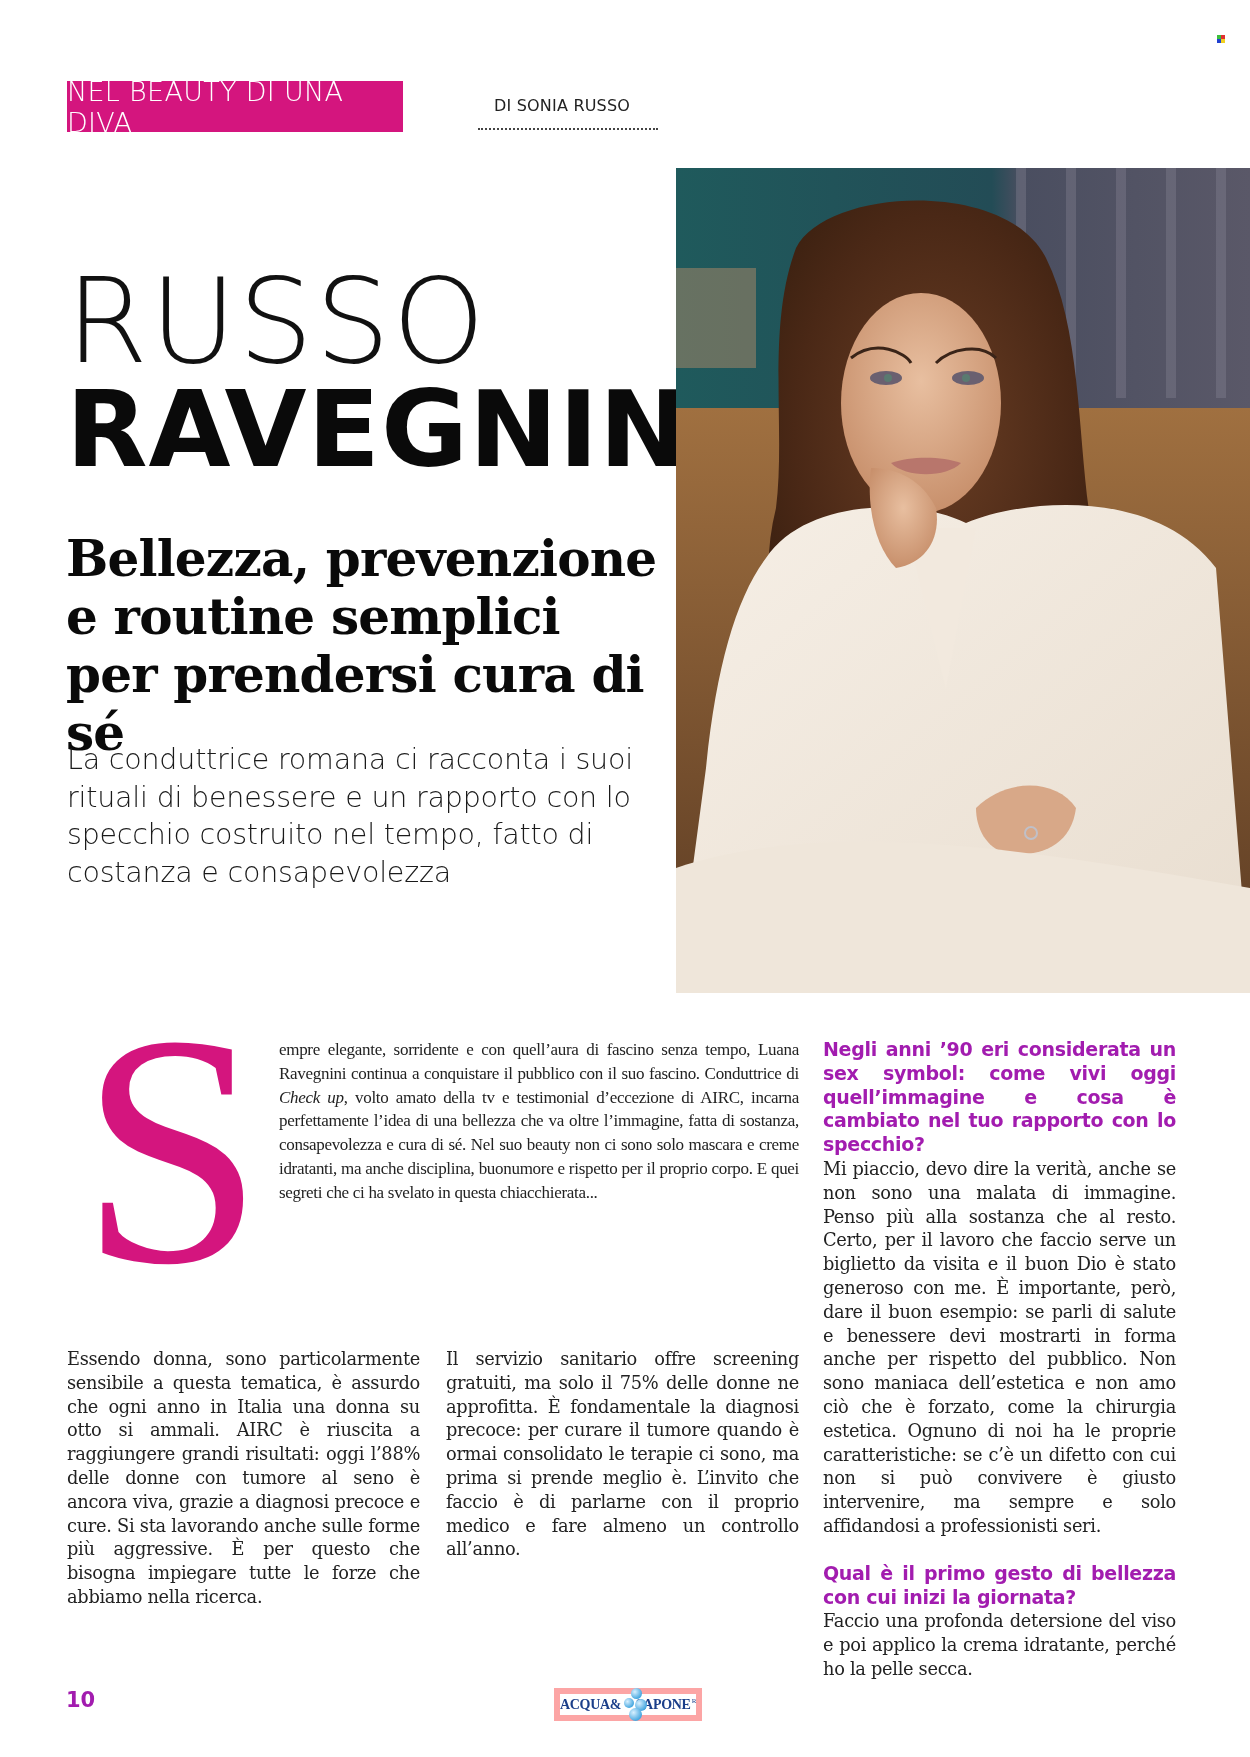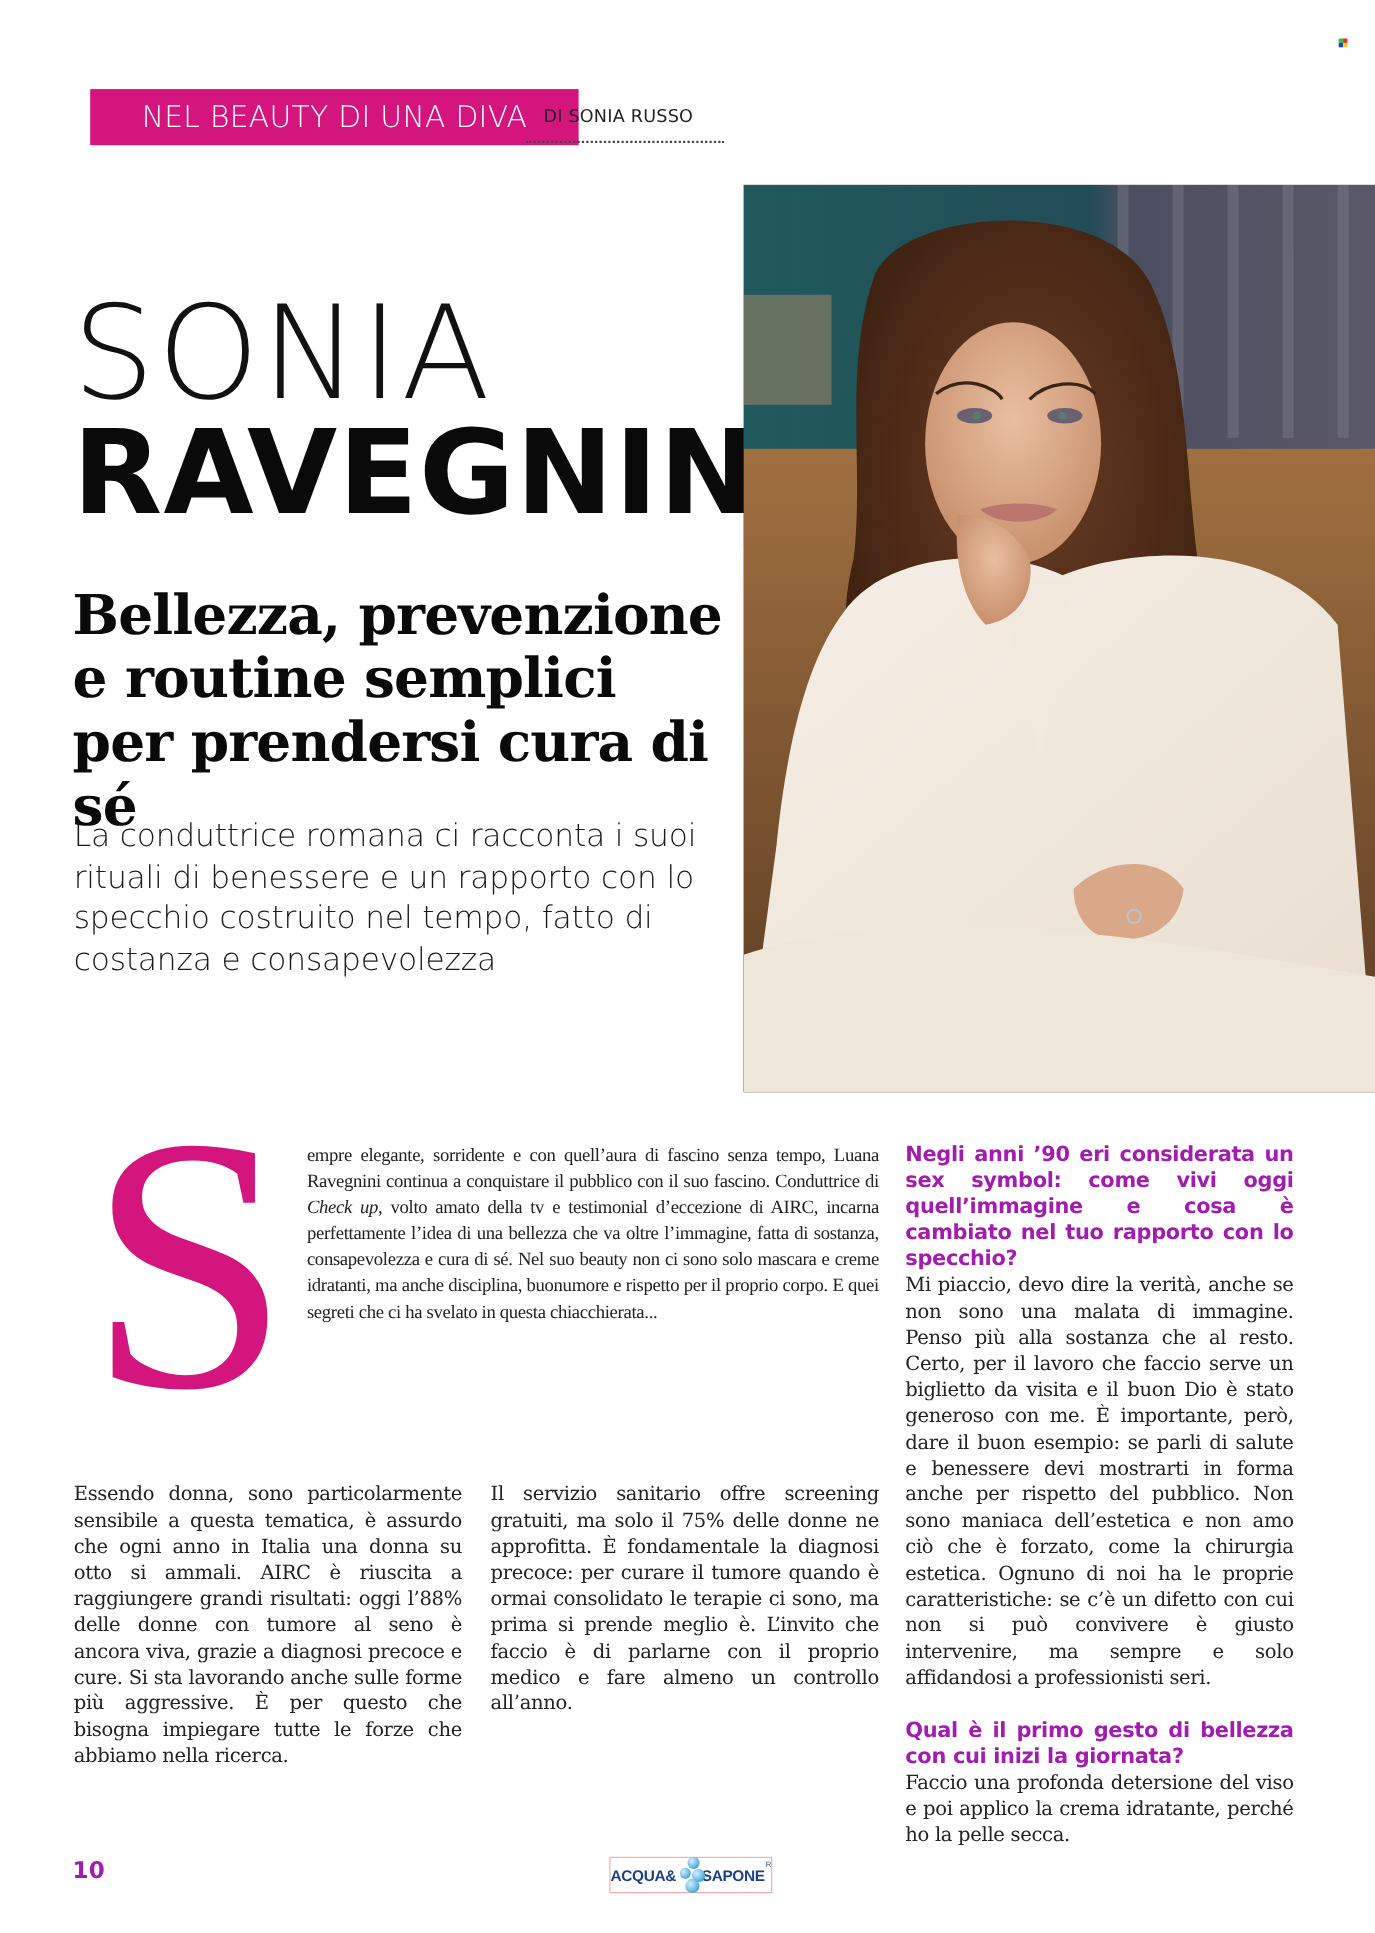--- a/index.html
+++ b/index.html
@@ -2,21 +2,21 @@
 <html><head>
 <meta charset="utf-8">
 <style>
   * { box-sizing: border-box; margin: 0; padding: 0; }
   html, body { width: 1250px; height: 1757px; background: #ffffff; overflow: hidden; }
   body { position: relative; font-family: "DejaVu Sans", sans-serif; color: #1a1a1a; }
 
   .corner-mark { position: absolute; left: 1217px; top: 35px; width: 8px; height: 8px; display: grid; grid-template-columns: 4px 4px; grid-template-rows: 4px 4px; }
   .corner-mark span { display: block; }
 
-  .section-tag { position: absolute; left: 82px; top: 81px; width: 444px; height: 51px; background: #d4157e; color: #fff; font-family: "DejaVu Sans", sans-serif; font-size: 27px; letter-spacing: 0.3px; display: flex; align-items: center; justify-content: center; font-weight: 300; }
+  .section-tag { position: absolute; left: 67px; top: 81px; width: 336px; height: 51px; background: #d4157e; color: #fff; font-family: "DejaVu Sans", sans-serif; font-size: 27px; letter-spacing: 0.3px; display: flex; align-items: center; justify-content: center; font-weight: 300; }
   .byline { position: absolute; left: 494px; top: 96px; font-size: 16px; color: #222; letter-spacing: 0.2px; }
   .byline-dots { position: absolute; left: 478px; top: 128px; width: 180px; border-bottom: 2px dotted #444; }
 
   .title-line1 { position: absolute; left: 66px; top: 262px; font-family: "DejaVu Sans", sans-serif; font-weight: 200; font-size: 118px; line-height: 1; letter-spacing: 2px; color: #111; -webkit-text-stroke: 0; font-stretch: condensed; }
   .title-line2 { position: absolute; left: 66px; top: 377px; font-family: "DejaVu Sans", sans-serif; font-weight: 700; font-size: 106px; line-height: 1; letter-spacing: 1px; color: #0a0a0a; }
 
   .subtitle { position: absolute; left: 66px; top: 530px; width: 600px; font-family: "DejaVu Serif", serif; font-weight: 700; font-size: 50px; line-height: 58px; color: #0a0a0a; letter-spacing: -0.8px; }
 
   .lead { position: absolute; left: 67px; top: 741px; width: 590px; font-family: "DejaVu Sans", sans-serif; font-size: 28.5px; line-height: 37.5px; color: #1a1a1a; font-weight: 300; letter-spacing: -0.2px; }
 
@@ -28,40 +28,40 @@
   .intro em { font-style: italic; }
 
   .col { position: absolute; font-family: "DejaVu Serif", serif; font-size: 17.8px; line-height: 23.8px; text-align: justify; color: #222; letter-spacing: -0.3px; }
   .col .q { font-family: "DejaVu Sans", sans-serif; font-weight: 700; font-size: 19px; line-height: 23.8px; color: #a21caf; letter-spacing: -0.3px; text-align: justify; }
   .col1 { left: 67px; top: 1347px; width: 353px; }
   .col2 { left: 446px; top: 1347px; width: 353px; }
   .col3 { left: 823px; top: 1038px; width: 353px; }
   .col3 .gap { height: 24px; }
 
   .page-number { position: absolute; left: 66px; top: 1688px; font-family: "DejaVu Sans", sans-serif; font-size: 21px; font-weight: 700; color: #a21caf; }
-  .logo { position: absolute; left: 554px; top: 1688px; width: 148px; height: 33px; border: 1px solid #fca5a5; background: #fff; display: flex; align-items: center; justify-content: center; font-family: Liberation Sans, sans-serif; font-weight: 700; font-size: 14px; color: #1b3f8a; letter-spacing: -0.3px; }
+  .logo { position: absolute; left: 554px; top: 1688px; width: 148px; height: 33px; border: 6px solid #fca5a5; background: #fff; display: flex; align-items: center; justify-content: center; font-family: Liberation Serif, serif; font-weight: 700; font-size: 14px; color: #1b3f8a; letter-spacing: -0.3px; }
   .logo .bubbles { display: inline-block; position: relative; width: 26px; height: 22px; margin: 0 1px; }
   .logo .bubbles i { position: absolute; border-radius: 50%; background: radial-gradient(circle at 35% 35%, #d8f0ff, #48a8e0 70%); }
   .logo sup { font-size: 7px; font-weight: 400; color: #1b3f8a; margin-left: 1px; align-self: flex-start; margin-top: 3px; }
 </style>
 </head>
 <body>
 
 <div class="corner-mark">
   <span style="background:#3cbf3c"></span>
   <span style="background:#e03030"></span>
   <span style="background:#2040d0"></span>
   <span style="background:#f0d020"></span>
 </div>
 
 <div class="section-tag">NEL BEAUTY DI UNA DIVA</div>
 <div class="byline">DI SONIA RUSSO</div>
 <div class="byline-dots"></div>
 
-<div class="title-line1">SONIA</div>
+<div class="title-line1">RUSSO</div>
 <div class="title-line2">RAVEGNINI</div>
 
 <div class="subtitle">Bellezza, prevenzione e routine semplici per prendersi cura di sé</div>
 
 <div class="lead">La conduttrice romana ci racconta i suoi rituali di benessere e un rapporto con lo specchio costruito nel tempo, fatto di costanza e consapevolezza</div>
 
 <div class="photo">
   <svg width="574" height="825" viewBox="0 0 574 825" xmlns="http://www.w3.org/2000/svg">
     <defs>
       <linearGradient id="bgTop" x1="0" y1="0" x2="1" y2="0">

